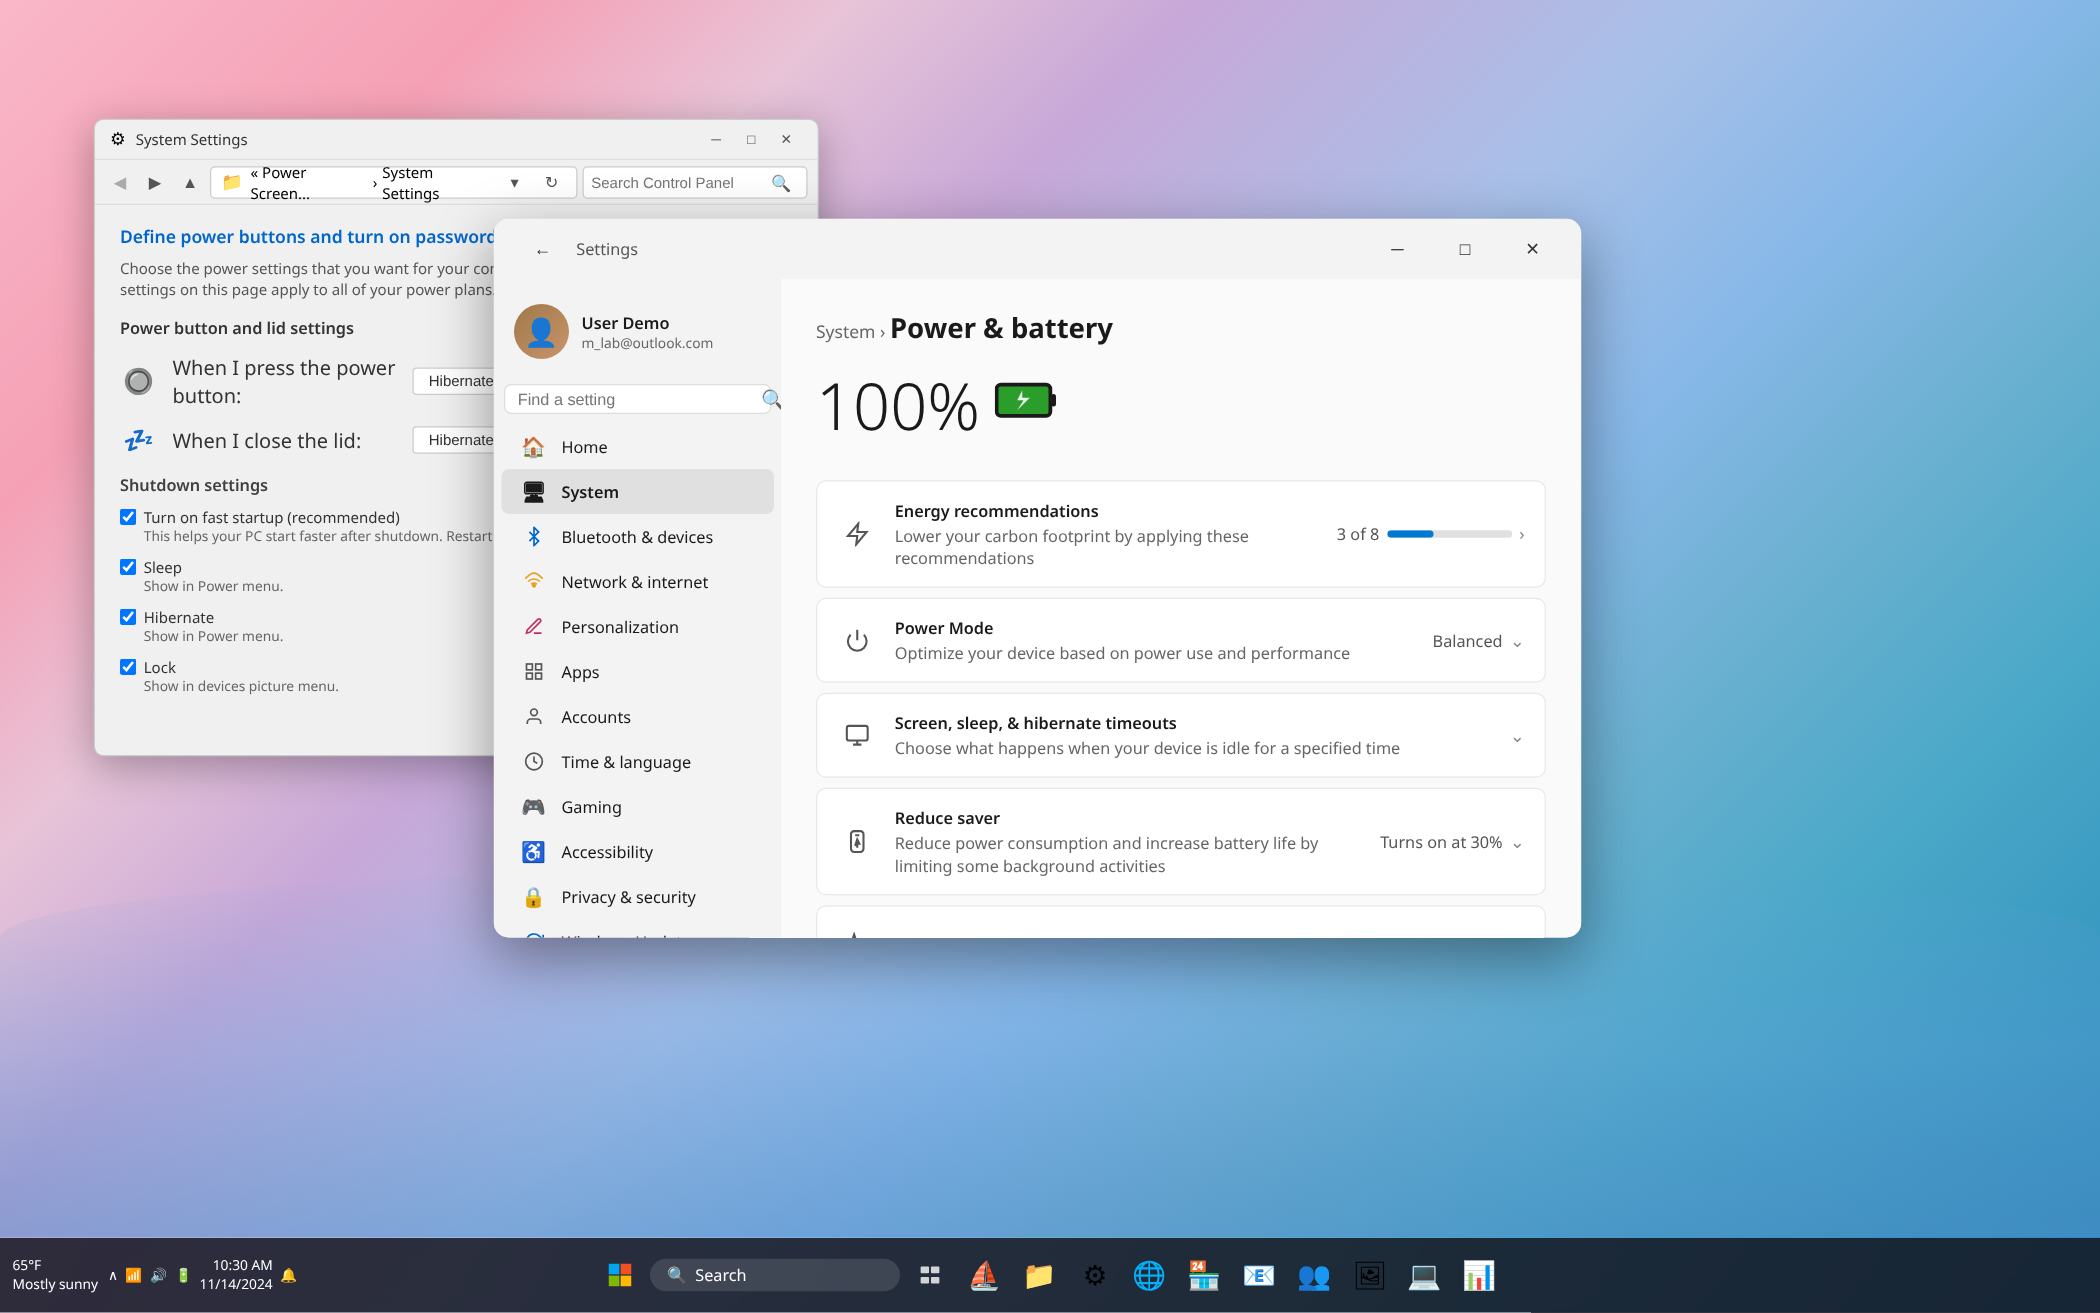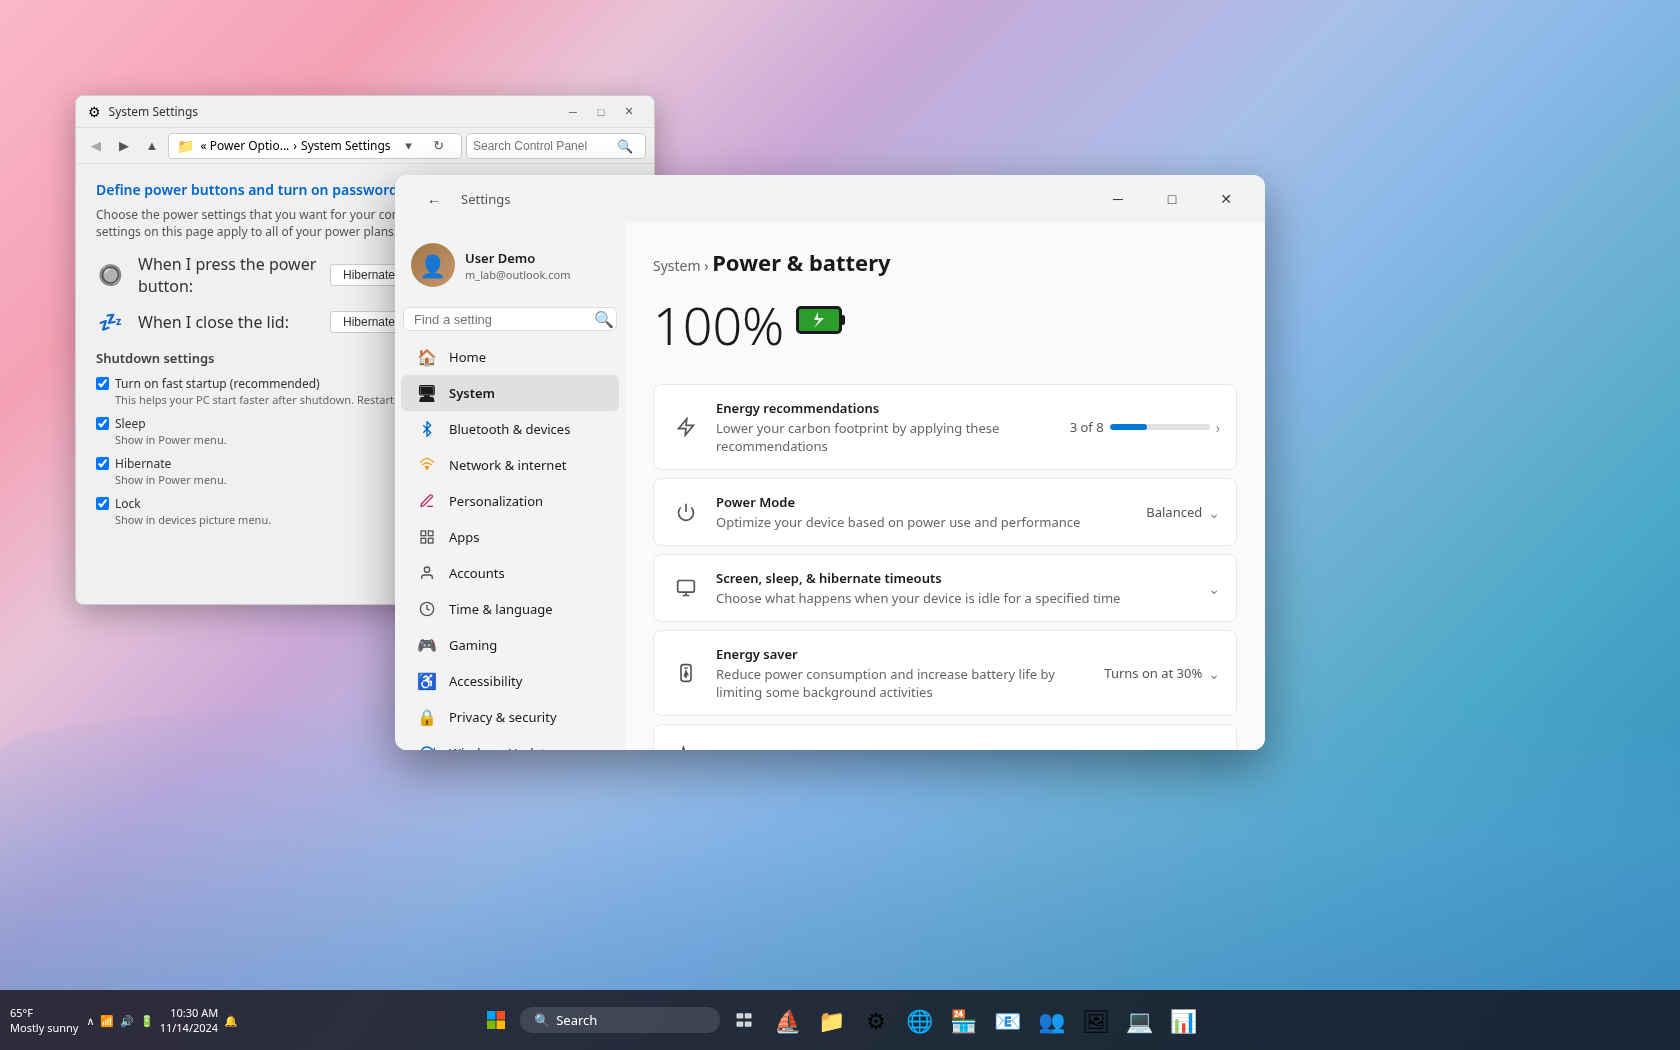--- a/index.html
+++ b/index.html
@@ -411,21 +411,21 @@
 
     .find-setting-box {
       margin: 0 8px 8px;
       display: flex;
       align-items: center;
       background: #fff;
       border: 1px solid #ddd;
       border-radius: 6px;
       height: 36px;
       padding: 0 10px;
-      gap: 4px;
+      gap: 19px;
     }
 
     .find-setting-box input {
       border: none;
       outline: none;
       font-size: 13px;
       color: #555;
       flex: 1;
       background: transparent;
     }
@@ -570,37 +570,38 @@
       </div>
     </div>
 
     <div class="win-toolbar">
       <button class="nav-btn disabled">◀</button>
       <button class="nav-btn">▶</button>
       <button class="nav-btn">▲</button>
       <div class="address-bar">
         <span style="font-size:14px;">📁</span>
         <div class="address-breadcrumb">
-          <span>« Power Optio...</span>
+          <span>« Power Screen...</span>
           <span>›</span>
           <span>System Settings</span>
         </div>
         <button class="nav-btn">▾</button>
         <button class="nav-btn">↻</button>
       </div>
       <div class="search-box">
         <input type="text" placeholder="Search Control Panel" style="">
         <span style="color:#888;font-size:13px;">🔍</span>
       </div>
     </div>
 
     <div class="win-content">
       <h3>Define power buttons and turn on password p...</h3>
       <p>Choose the power settings that you want for your computer. The changes you make to the settings on this page apply to all of your power plans.</p>
 
+      <div class="power-settings-label">Power button and lid settings</div>
 
       <div class="power-row">
         <div class="power-row-icon">🔘</div>
         <div class="power-row-label">When I press the power button:</div>
         <select class="power-dropdown">
           <option>Hibernate</option>
           <option>Sleep</option>
           <option>Shut down</option>
           <option>Turn off the display</option>
           <option>Do nothing</option>
@@ -853,21 +854,21 @@
         <div class="settings-card">
           <div class="settings-row">
             <div class="row-icon">
               <svg width="20" height="20" viewBox="0 0 24 24" fill="none" stroke="#555" stroke-width="2">
                 <rect x="6" y="2" width="12" height="20" rx="3" ry="3"></rect>
                 <line x1="10" y1="6" x2="14" y2="6"></line>
                 <path d="M12 18v-4l-2 2 2-6 2 4-2 0"></path>
               </svg>
             </div>
             <div class="row-text">
-              <div class="row-title">Energy saver</div>
+              <div class="row-title">Reduce saver</div>
               <div class="row-subtitle">Reduce power consumption and increase battery life by limiting some background activities</div>
             </div>
             <div class="row-right">
               <span>Turns on at 30%</span>
               <span class="chevron">⌄</span>
             </div>
           </div>
         </div>
 
         <div class="settings-card">

